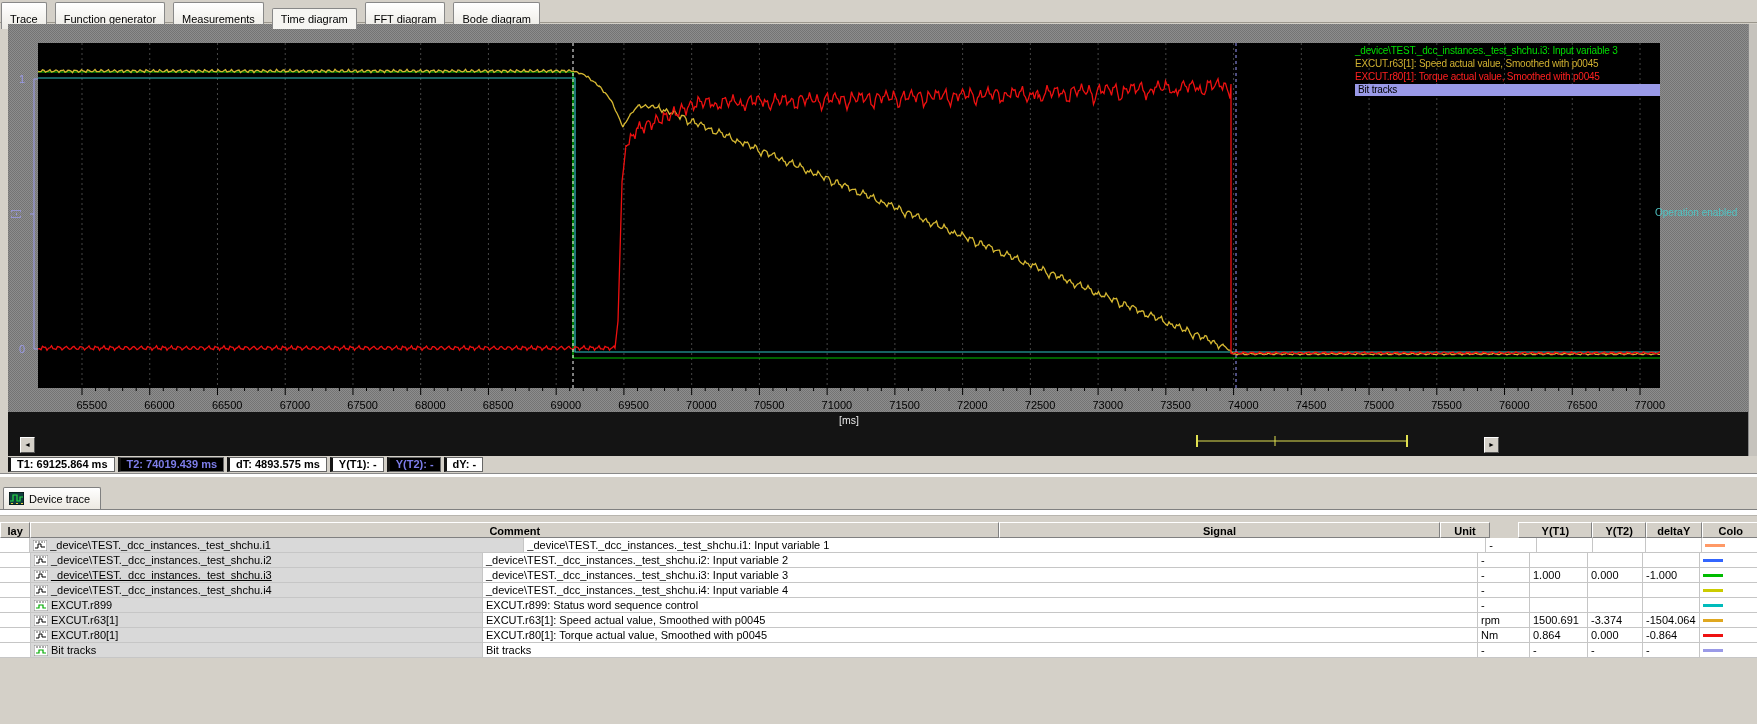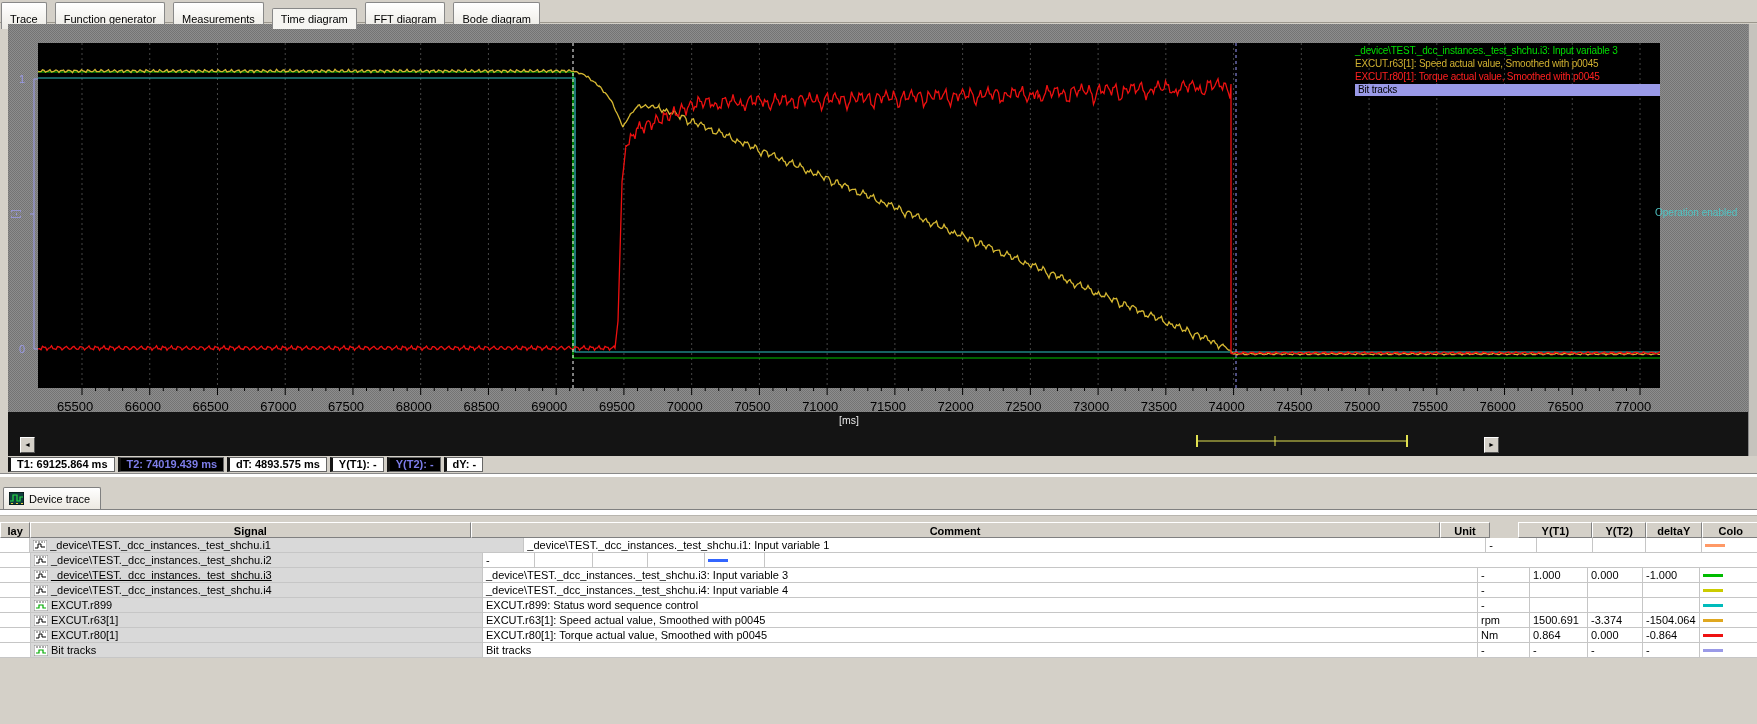--- a/index.html
+++ b/index.html
@@ -14,21 +14,21 @@
   
   .chart-widget{position:absolute;left:8px;top:24px;width:1740px;height:432px;
      background-color:#828282;background-image:repeating-conic-gradient(#8d8d8d 0% 25%, #747474 25% 50%);background-size:2px 2px;}
   .plot{position:absolute;left:30px;top:19px;width:1622px;height:345px;background:#000;}
   .plot svg{position:absolute;left:0;top:0;}
   .yaxis{position:absolute;left:0;top:19px;width:30px;height:345px;}
   .legend{position:absolute;left:1317px;top:1px;width:305px;font-size:10px;letter-spacing:-0.2px;line-height:13px;white-space:nowrap;}
   .legend .bitband{margin-top:1px;height:12px;line-height:12px;background:#9a9ae8;color:#000;padding-left:3px;width:302px;}
   .op-enabled{position:absolute;left:1647px;top:183px;font-size:10px;color:#4fc4c4;white-space:nowrap;}
   .tickband{position:absolute;left:30px;top:364px;width:1622px;height:24px;}
-  .tickband .xlabel{position:absolute;top:11px;width:50px;text-align:left;font-size:13px;color:#000;}
+  .tickband .xlabel{position:absolute;top:11px;width:50px;text-align:right;font-size:11px;color:#000;}
   .xscroll{position:absolute;left:0;top:388px;width:1740px;height:44px;background:#141414;}
   .ms-label{position:absolute;left:816px;top:2px;width:50px;text-align:center;color:#e8e8e8;font-size:10.5px;}
   .sbtn{position:absolute;top:25px;width:13px;height:14px;background:#d4d0c8;border:1px solid #fff;border-right-color:#555;border-bottom-color:#555;
         font-size:7px;line-height:14px;text-align:center;color:#000;}
   .range-ind{position:absolute;left:1188px;top:22px;width:212px;height:13px;}
   .vscroll{position:absolute;left:1748px;top:24px;width:9px;height:432px;background:#c6c3bd;border-left:1px solid #8a8a8a;}
 
   
   .readout{position:absolute;left:0;top:456px;width:100%;height:16px;background:#d4d0c8;white-space:nowrap;}
   .rbox{display:inline-block;margin:1px 3px 0 0;padding:0 6px;height:13px;line-height:13px;background:#fff;
@@ -270,22 +270,22 @@
       </svg>
       <span>Device trace</span>
     </div>
   </div>
 
   <div class="pane-groove"></div>
 
   <div class="sigtable" id="sigtable">
       <div class="thead">
         <div class="hcell" style="width: 31px;">lay</div>
+        <div class="hcell" style="width: 995px;">Comment</div>
         <div class="hcell" style="width: 452px;">Signal</div>
-        <div class="hcell" style="width: 995px;">Comment</div>
         <div class="hcell" style="width: 52px;">Unit</div>
         <div class="hcell" style="width: 76px; margin-left: 28px;">Y(T1)</div>
         <div class="hcell" style="width: 55px;">Y(T2)</div>
         <div class="hcell" style="width: 57px;">deltaY</div>
         <div class="hcell" style="width: 60px;">Colo</div>
       </div>
       <div class="trow">
         <div class="tcell" style="width: 31px;"></div>
         <div class="tcell sig" style="width: 511px;">
           <svg width="14" height="11">
@@ -307,20 +307,21 @@
       <div class="trow">
         <div class="tcell" style="width: 31px;"></div>
         <div class="tcell sig" style="width: 452px;">
           <svg width="14" height="11">
             <rect x="0" y="0" width="14" height="11" fill="#fff" stroke="#888"></rect>
             <line x1="2" y1="2" x2="12" y2="2" stroke="#555" stroke-dasharray="2,1"></line>
             <polyline points="2,8 5,8 5,4 8,4 8,7 12,7" fill="none" stroke="#000" stroke-width="1"></polyline>
           </svg>
           <span>_device\TEST._dcc_instances._test_shchu.i2</span>
         </div>
+        <div class="tcell" style="width: 995px;">_device\TEST._dcc_instances._test_shchu.i2: Input variable 2</div>
         <div class="tcell" style="width: 52px;">-</div>
         <div class="tcell" style="width: 58px;"></div>
         <div class="tcell" style="width: 55px;"></div>
         <div class="tcell" style="width: 57px;"></div>
         <div class="tcell" style="width: 60px;">
           <span class="swatch" style="background: rgb(51, 102, 255);"></span>
         </div>
       </div>
       <div class="trow">
         <div class="tcell" style="width: 31px;"></div>

